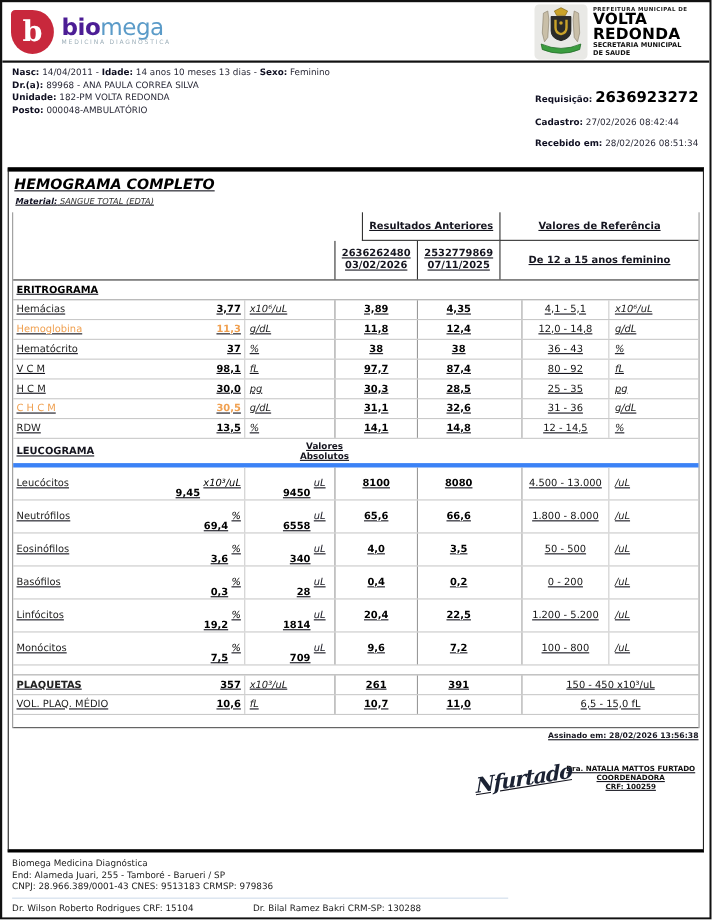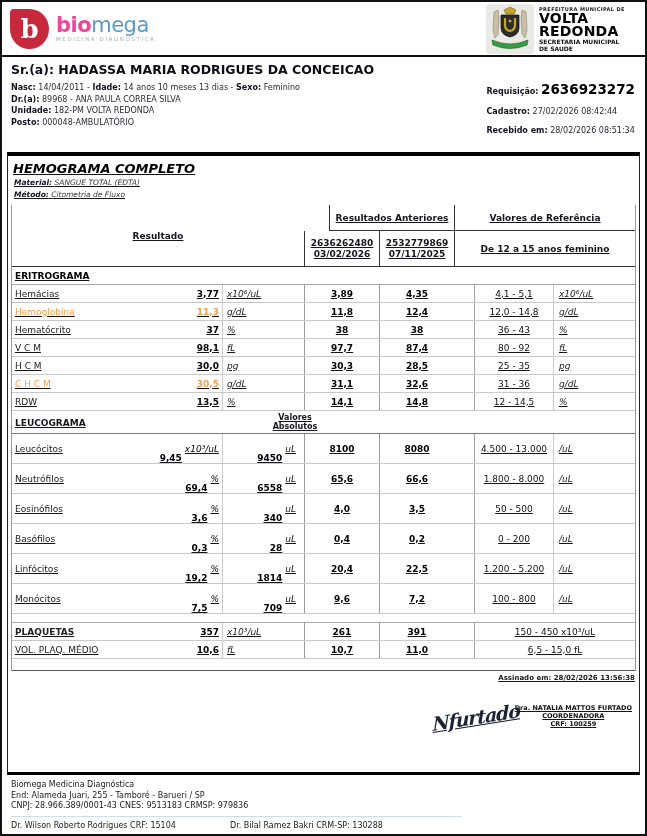--- a/index.html
+++ b/index.html
@@ -13,21 +13,21 @@
   .hdr { display:flex; justify-content:space-between; align-items:center;
          height:55px; padding:4px 6px 4px 8px; border-bottom:2px solid #111; }
   .brand { display:flex; align-items:center; gap:7px; }
   .brand-mark {
     width:39px; height:40px; background:#c8283c; color:#fff;
     border-radius:10% 52% 52% 52%;
     display:flex; align-items:center; justify-content:center;
     font-size:26px; font-weight:bold; font-family:"DejaVu Serif", serif;
   }
   .brand-text .brand-word { font-size:21px; line-height:20px; letter-spacing:-0.5px; }
-  .brand-bold { color:#ec4899; font-weight:bold; }
+  .brand-bold { color:#4c1d95; font-weight:bold; }
   .brand-light { color:#5b9bc8; }
   .brand-tagline { font-size:5.5px; color:#9fb0ba; letter-spacing:1.6px; margin-top:1px; }
   .muni { display:flex; align-items:center; gap:5px;padding-left:32px; }
   .crest { width:48px; height:50px; background:#e9e9e6; border-radius:4px; }
   .muni-text { width:100px; }
   .muni-l1 { font-size:5px; font-weight:bold; color:#222; letter-spacing:0.4px; }
   .muni-name { font-size:14px; font-weight:bold; color:#000; line-height:13px; letter-spacing:0.2px; }
   .muni-sub { font-size:6px; font-weight:bold; color:#111; line-height:7px; }
   
   .pat { padding:3px 8px 0 9px; height:95px; position:relative; }
@@ -48,21 +48,21 @@
   .thead { display:grid; grid-template-columns:292px 75px 75px 1fr; grid-template-rows:26px 35px;
            border-bottom:1px solid #333; }
   .th { display:flex; align-items:center; justify-content:center; font-weight:bold; text-align:center; }
   .th-result { grid-row:1/3; grid-column:1; }
   .th-prev { grid-row:1; grid-column:2/4; border-left:1px solid #333; border-bottom:1px solid #333;margin-left:25px; }
   .th-ref  { grid-row:1; grid-column:4; border-left:1px solid #333; border-bottom:1px solid #333; }
   .th-p1 { grid-row:2; grid-column:2; border-left:1px solid #333; flex-direction:column; line-height:11px; }
   .th-p2 { grid-row:2; grid-column:3; border-left:1px solid #333; flex-direction:column; line-height:11px; }
   .th-rg { grid-row:2; grid-column:4; border-left:1px solid #333; }
   .sect { font-weight:bold; font-size:9px; padding:4px 2px 3px 3px; border-bottom:1px solid #aaa; color:#000; }
-  .sect2 { display:grid; grid-template-columns:148px 62px 82px 1fr; border-bottom:1px solid #3b82f6; align-items:center;gap:16px; }
+  .sect2 { display:grid; grid-template-columns:148px 62px 82px 1fr; border-bottom:4px solid #3b82f6; align-items:center;gap:16px; }
   .sect2 .s-title { font-weight:bold; padding:4px 2px 3px 3px; }
   .abs-h { text-align:center; font-weight:bold; font-size:8px; line-height:9px; padding:2px 0; }
   .row { display:grid; grid-template-columns:148px 62px 82px 75px 75px 99px 1fr;
          min-height:17px; border-bottom:1px solid #c9c9c9; }
   .row > span { display:flex; align-items:center; min-height:17px; }
   .cn { padding-left:3px; color:#222; }
   .cv { justify-content:flex-end; font-weight:bold; padding-right:3px; color:#000; }
   .cu { font-style:italic; padding-left:4px; border-left:1px solid #ccc; color:#222; }
   .ca { justify-content:flex-end; padding-right:8px; border-left:1px solid #ccc; }
   .cp { justify-content:center; font-weight:bold; border-left:1px solid #999; color:#000; }
@@ -118,24 +118,20 @@
         <div class="muni-l1">PREFEITURA MUNICIPAL DE</div>
         <div class="muni-name">VOLTA</div>
         <div class="muni-name">REDONDA</div>
         <div class="muni-sub">SECRETARIA MUNICIPAL</div>
         <div class="muni-sub">DE SAUDE</div>
       </div>
     </div>
   </div>
 
   <div class="pat">
-    <div class="pat-name">
-      <span class="lbl">Sr.(a):</span>
-      <span>HADASSA MARIA RODRIGUES DA CONCEICAO</span>
-    </div>
     <div class="pat-lines">
       <div>
         <span class="lbl">Nasc:</span>
         <span>14/04/2011 -</span>
         <span class="lbl">Idade:</span>
         <span>14 anos 10 meses 13 dias  -</span>
         <span class="lbl">Sexo:</span>
         <span>Feminino</span>
       </div>
       <div>
@@ -166,29 +162,24 @@
       </div>
     </div>
   </div>
 
   <div class="box">
     <div class="rep-title">HEMOGRAMA COMPLETO</div>
     <div class="rep-sub">
       <span class="lbl">Material:</span>
       <span>SANGUE TOTAL (EDTA)</span>
     </div>
-    <div class="rep-sub">
-      <span class="lbl">Método:</span>
-      <span>Citometria de Fluxo</span>
-    </div>
 
     <div class="tbl">
 
       <div class="thead">
-        <div class="th th-result">Resultado</div>
         <div class="th th-prev">Resultados Anteriores</div>
         <div class="th th-ref">Valores de Referência</div>
         <div class="th th-p1">
           <span>2636262480</span>
           <span>03/02/2026</span>
         </div>
         <div class="th th-p2">
           <span>2532779869</span>
           <span>07/11/2025</span>
         </div>

